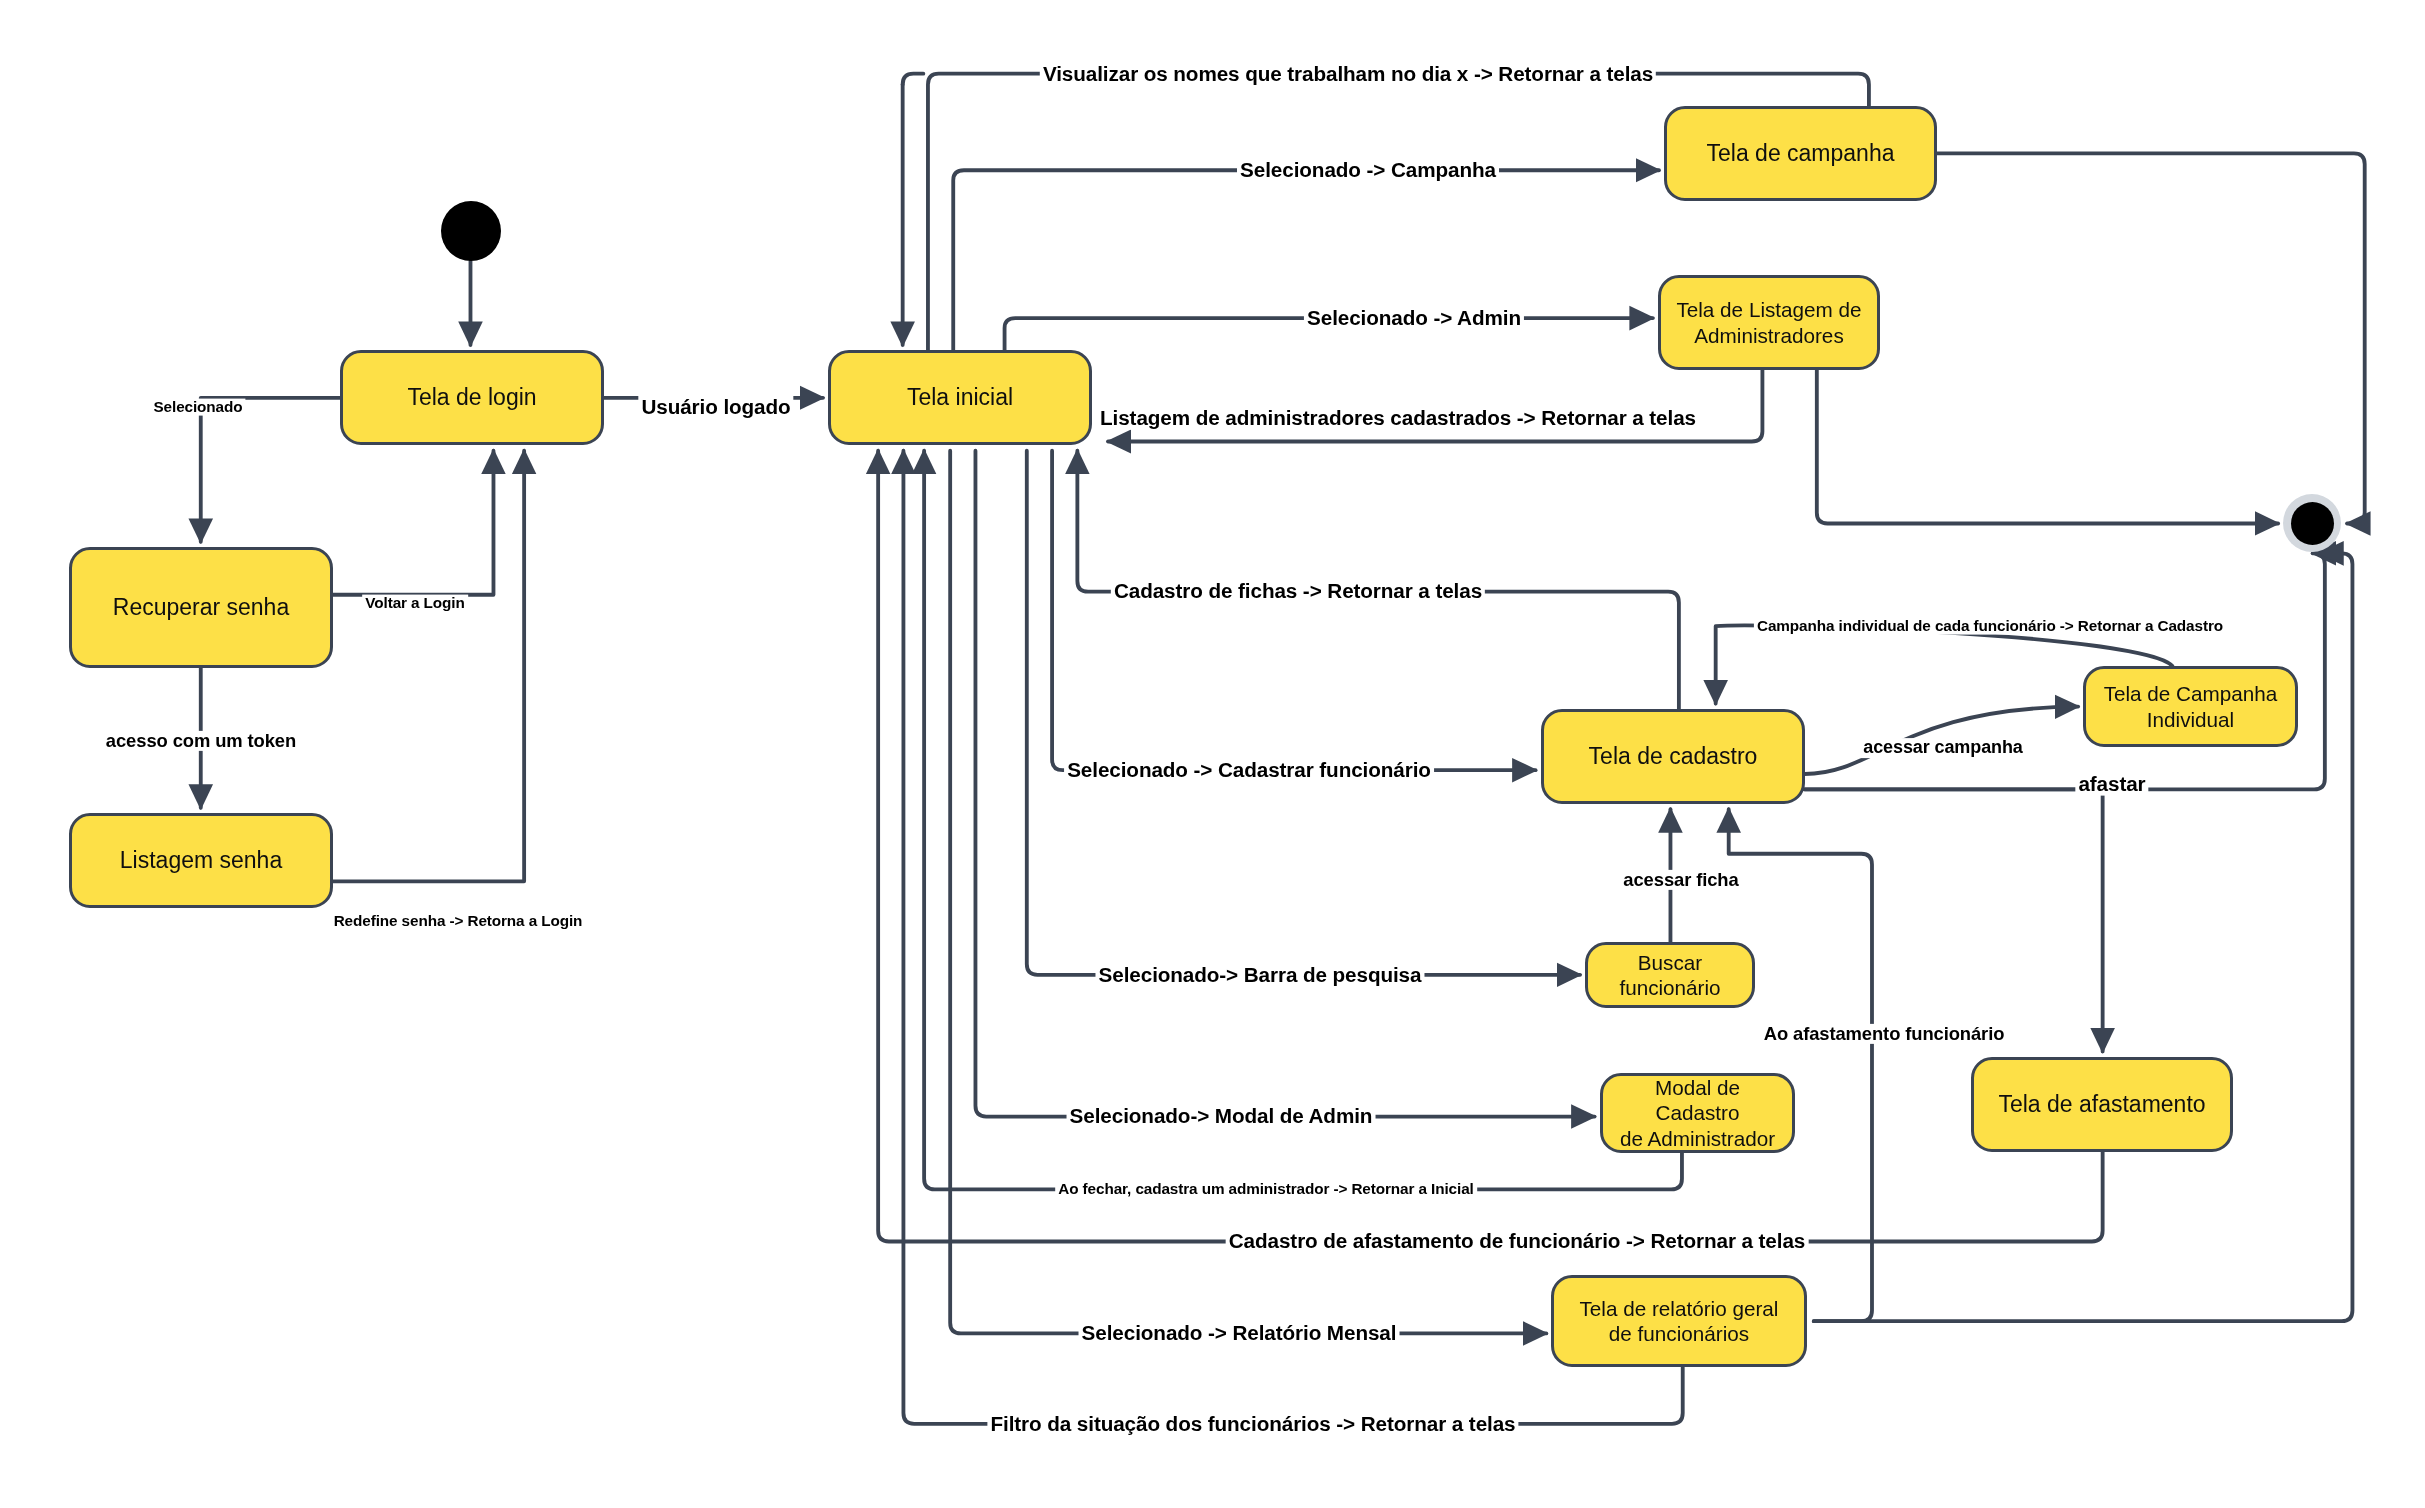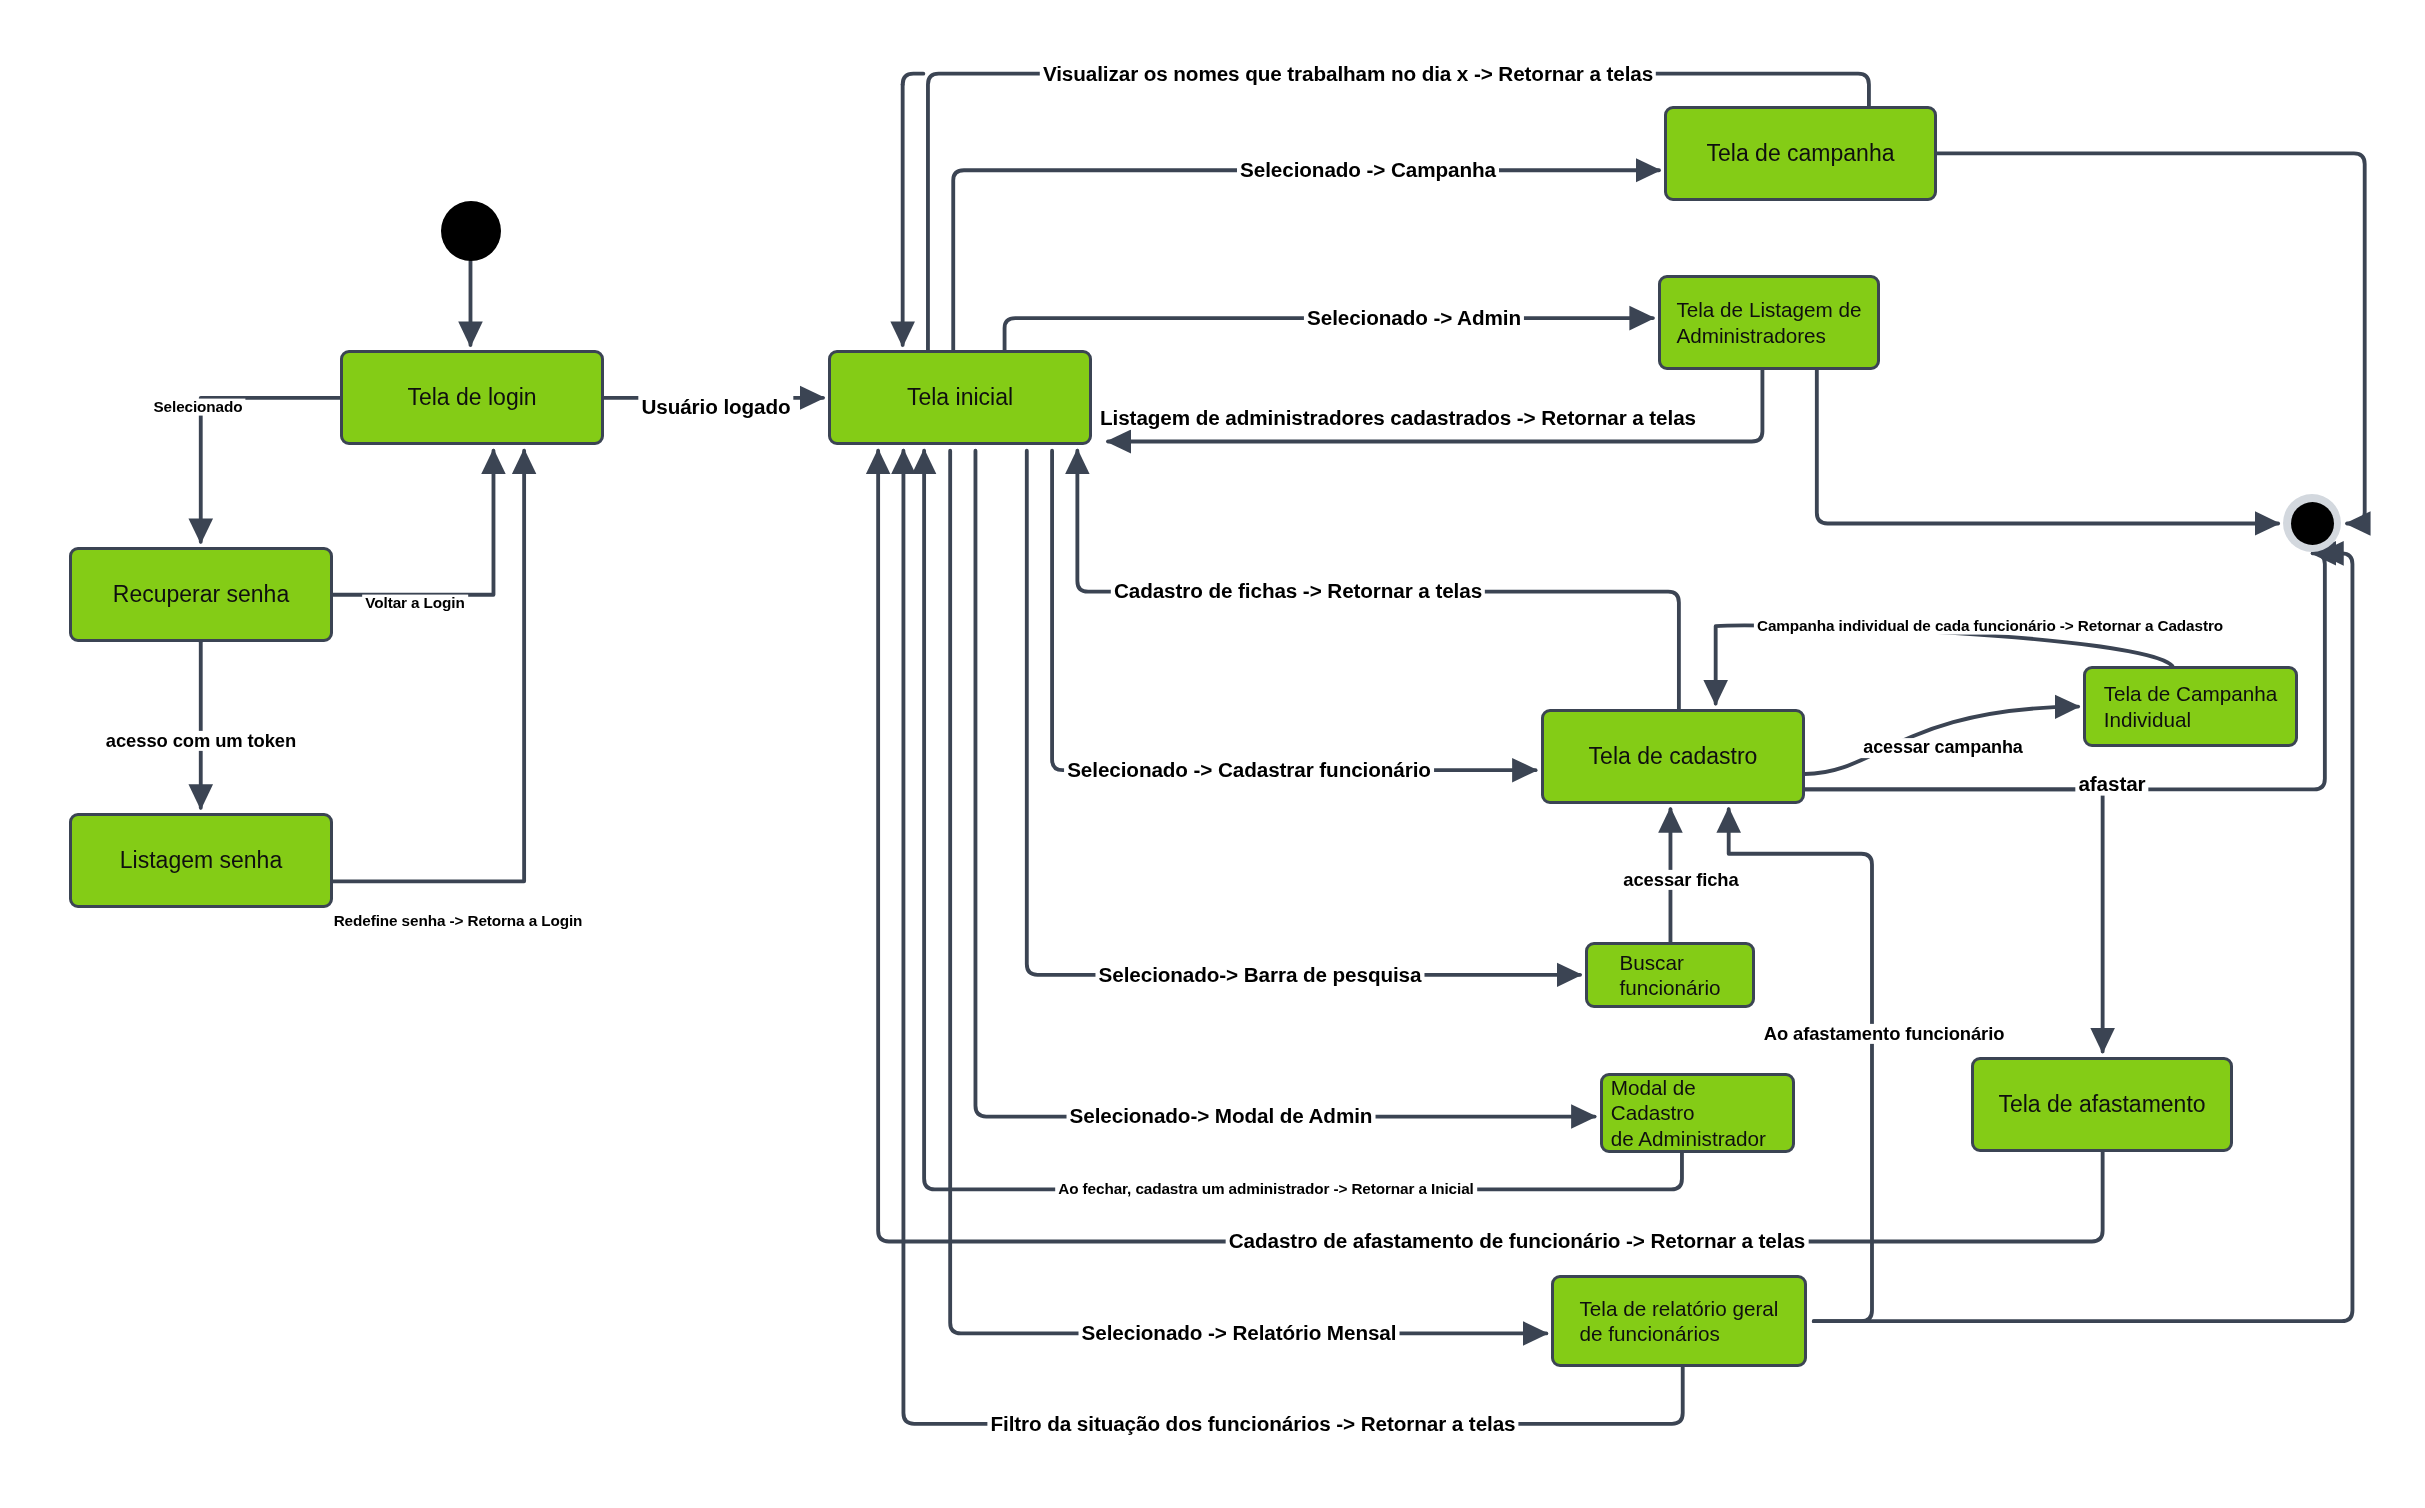--- a/index.html
+++ b/index.html
@@ -28,27 +28,27 @@
   #node-layer {
     position: absolute;
     left: 0;
     top: 0;
     width: 2426px;
     height: 1509px;
   }
   .node {
     position: absolute;
     box-sizing: border-box;
-    background: #84cc16;
+    background: #fde047;
     border: 3.1px solid #3b4453;
-    border-radius: 9px;
+    border-radius: 21px;
     display: flex;
     align-items: center;
     justify-content: center;
-    text-align: left;
+    text-align: center;
     color: #0f0f0f;
     font-size: 23px;
     line-height: 1.22;
     font-weight: 400;
     padding: 3.1px 7.7px;
     white-space: pre-line;
   }
   .node.small-text { font-size: 20.7px; }
   .edge-label {
     position: absolute;
@@ -155,21 +155,21 @@
   <div id="node-layer">
 
     <div class="terminal start-node" style="left:441px; top:201px; width:60px; height:60px;"></div>
 
     <div class="terminal end-node-ring" style="left:2283px; top:494px; width:58px; height:58px;">
       <div class="end-node-core" style="left:7.7px; top:7.7px; width:43px; height:43px;"></div>
     </div>
 
     <div class="node" style="left:340px; top:350px; width:264px; height:95px;">Tela de login</div>
 
-    <div class="node" style="left:69px; top:547px; width:264px; height:95px;">Recuperar senha</div>
+    <div class="node" style="left:69px; top:547px; width:264px; height:121px;">Recuperar senha</div>
 
     <div class="node" style="left:69px; top:813px; width:264px; height:95px;">Listagem senha</div>
 
     <div class="node" style="left:828px; top:350px; width:264px; height:95px;">Tela inicial</div>
 
     <div class="node" style="left:1664px; top:106px; width:273px; height:95px;">Tela de campanha</div>
 
     <div class="node small-text" style="left:1658px; top:258px; width:222px; height:95px;margin-top:17px;">Tela de Listagem de
 Administradores</div>
 

